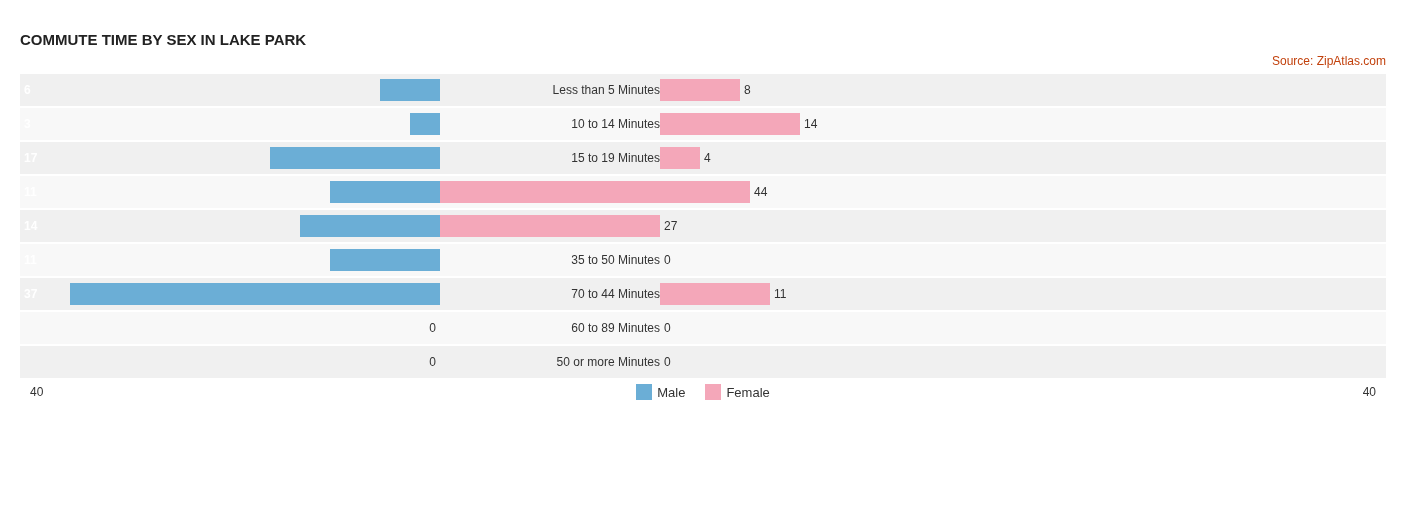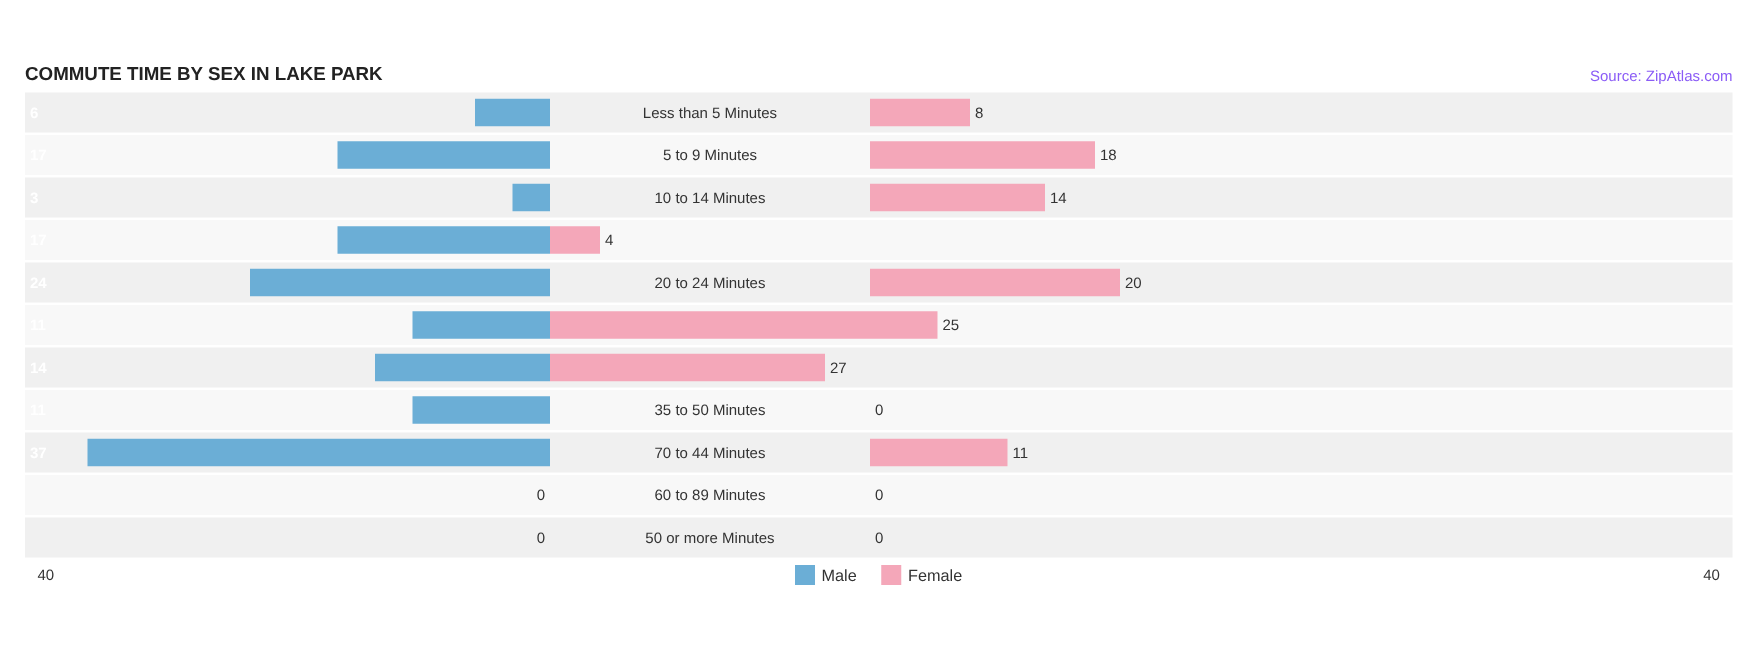--- a/index.html
+++ b/index.html
@@ -6,32 +6,32 @@
     body {
       font-family: Arial, sans-serif;
       background: #fff;
       width: 1406px;
       min-height: 522px;
       padding: 10px 20px 20px 20px;
     }
     .title-row {
       display: flex;
       justify-content: space-between;
-      align-items: flex-end;
+      align-items: center;
       margin-bottom: 6px;
     }
     .chart-title {
       font-size: 15px;
       font-weight: bold;
       text-transform: uppercase;
       color: #222;
     }
     .source {
       font-size: 12px;
-      color: #8b5cf6;
+      color: #c2410c;
       margin-top: 44px;
     }
     .chart-area {
       width: 100%;
     }
     .bar-row {
       display: flex;
       align-items: center;
       height: 32px;
       margin-bottom: 2px;
@@ -54,22 +54,22 @@
     }
     .right-section {
       flex: 1;
       display: flex;
       align-items: center;
       padding-left: 4px;
       position: relative;
       height: 100%;
     }
     .label-center {
-      width: 256px;
-      text-align: center;
+      width: 220px;
+      text-align: right;
       font-size: 12px;
       color: #333;
       flex-shrink: 0;
       z-index: 2;
       position: relative;
     }
     .bar-male {
       background: #6baed6;
       height: 22px;
       position: absolute;
@@ -145,69 +145,48 @@
         <span class="value-inside-male" style="position: absolute; right: 4px; top: 50%; transform: translateY(-50%); color: rgb(255, 255, 255); font-weight: bold; font-size: 12px; z-index: 3;">6</span>
       </div>
       <div class="label-center">Less than 5 Minutes</div>
       <div class="right-section" style="position: relative;">
         <div class="bar-female" style="width: 80px;"></div>
         <span style="position: absolute; left: 84px; top: 50%; transform: translateY(-50%); font-size: 12px; color: rgb(51, 51, 51);">8</span>
       </div>
     </div>
     <div class="bar-row">
       <div class="left-section" style="position: relative;">
+        <div class="bar-male" style="width: 30px;"></div>
+        <span class="value-inside-male" style="position: absolute; right: 4px; top: 50%; transform: translateY(-50%); color: rgb(255, 255, 255); font-weight: bold; font-size: 12px; z-index: 3;">3</span>
+      </div>
+      <div class="label-center">10 to 14 Minutes</div>
+      <div class="right-section" style="position: relative;">
+        <div class="bar-female" style="width: 140px;"></div>
+        <span style="position: absolute; left: 144px; top: 50%; transform: translateY(-50%); font-size: 12px; color: rgb(51, 51, 51);">14</span>
+      </div>
+    </div>
+    <div class="bar-row">
+      <div class="left-section" style="position: relative;">
         <div class="bar-male" style="width: 170px;"></div>
         <span class="value-inside-male" style="position: absolute; right: 4px; top: 50%; transform: translateY(-50%); color: rgb(255, 255, 255); font-weight: bold; font-size: 12px; z-index: 3;">17</span>
       </div>
-      <div class="label-center">5 to 9 Minutes</div>
-      <div class="right-section" style="position: relative;">
-        <div class="bar-female" style="width: 180px;"></div>
-        <span style="position: absolute; left: 184px; top: 50%; transform: translateY(-50%); font-size: 12px; color: rgb(51, 51, 51);">18</span>
-      </div>
-    </div>
-    <div class="bar-row">
-      <div class="left-section" style="position: relative;">
-        <div class="bar-male" style="width: 30px;"></div>
-        <span class="value-inside-male" style="position: absolute; right: 4px; top: 50%; transform: translateY(-50%); color: rgb(255, 255, 255); font-weight: bold; font-size: 12px; z-index: 3;">3</span>
-      </div>
-      <div class="label-center">10 to 14 Minutes</div>
-      <div class="right-section" style="position: relative;">
-        <div class="bar-female" style="width: 140px;"></div>
-        <span style="position: absolute; left: 144px; top: 50%; transform: translateY(-50%); font-size: 12px; color: rgb(51, 51, 51);">14</span>
-      </div>
-    </div>
-    <div class="bar-row">
-      <div class="left-section" style="position: relative;">
-        <div class="bar-male" style="width: 170px;"></div>
-        <span class="value-inside-male" style="position: absolute; right: 4px; top: 50%; transform: translateY(-50%); color: rgb(255, 255, 255); font-weight: bold; font-size: 12px; z-index: 3;">17</span>
-      </div>
+      <div class="label-center">15 to 19 Minutes</div>
       <div class="right-section" style="position: relative;">
         <div class="bar-female" style="width: 40px;"></div>
         <span style="position: absolute; left: 44px; top: 50%; transform: translateY(-50%); font-size: 12px; color: rgb(51, 51, 51);">4</span>
       </div>
     </div>
     <div class="bar-row">
       <div class="left-section" style="position: relative;">
-        <div class="bar-male" style="width: 240px;"></div>
-        <span class="value-inside-male" style="position: absolute; right: 4px; top: 50%; transform: translateY(-50%); color: rgb(255, 255, 255); font-weight: bold; font-size: 12px; z-index: 3;">24</span>
-      </div>
-      <div class="label-center">20 to 24 Minutes</div>
-      <div class="right-section" style="position: relative;">
-        <div class="bar-female" style="width: 200px;"></div>
-        <span style="position: absolute; left: 204px; top: 50%; transform: translateY(-50%); font-size: 12px; color: rgb(51, 51, 51);">20</span>
-      </div>
-    </div>
-    <div class="bar-row">
-      <div class="left-section" style="position: relative;">
         <div class="bar-male" style="width: 110px;"></div>
         <span class="value-inside-male" style="position: absolute; right: 4px; top: 50%; transform: translateY(-50%); color: rgb(255, 255, 255); font-weight: bold; font-size: 12px; z-index: 3;">11</span>
       </div>
       <div class="right-section" style="position: relative;">
         <div class="bar-female" style="width: 310px;"></div>
-        <span style="position: absolute; left: 314px; top: 50%; transform: translateY(-50%); font-size: 12px; color: rgb(51, 51, 51);">25</span>
+        <span style="position: absolute; left: 314px; top: 50%; transform: translateY(-50%); font-size: 12px; color: rgb(51, 51, 51);">44</span>
       </div>
     </div>
     <div class="bar-row">
       <div class="left-section" style="position: relative;">
         <div class="bar-male" style="width: 140px;"></div>
         <span class="value-inside-male" style="position: absolute; right: 4px; top: 50%; transform: translateY(-50%); color: rgb(255, 255, 255); font-weight: bold; font-size: 12px; z-index: 3;">14</span>
       </div>
       <div class="right-section" style="position: relative;">
         <div class="bar-female" style="width: 220px;"></div>
         <span style="position: absolute; left: 224px; top: 50%; transform: translateY(-50%); font-size: 12px; color: rgb(51, 51, 51);">27</span>

